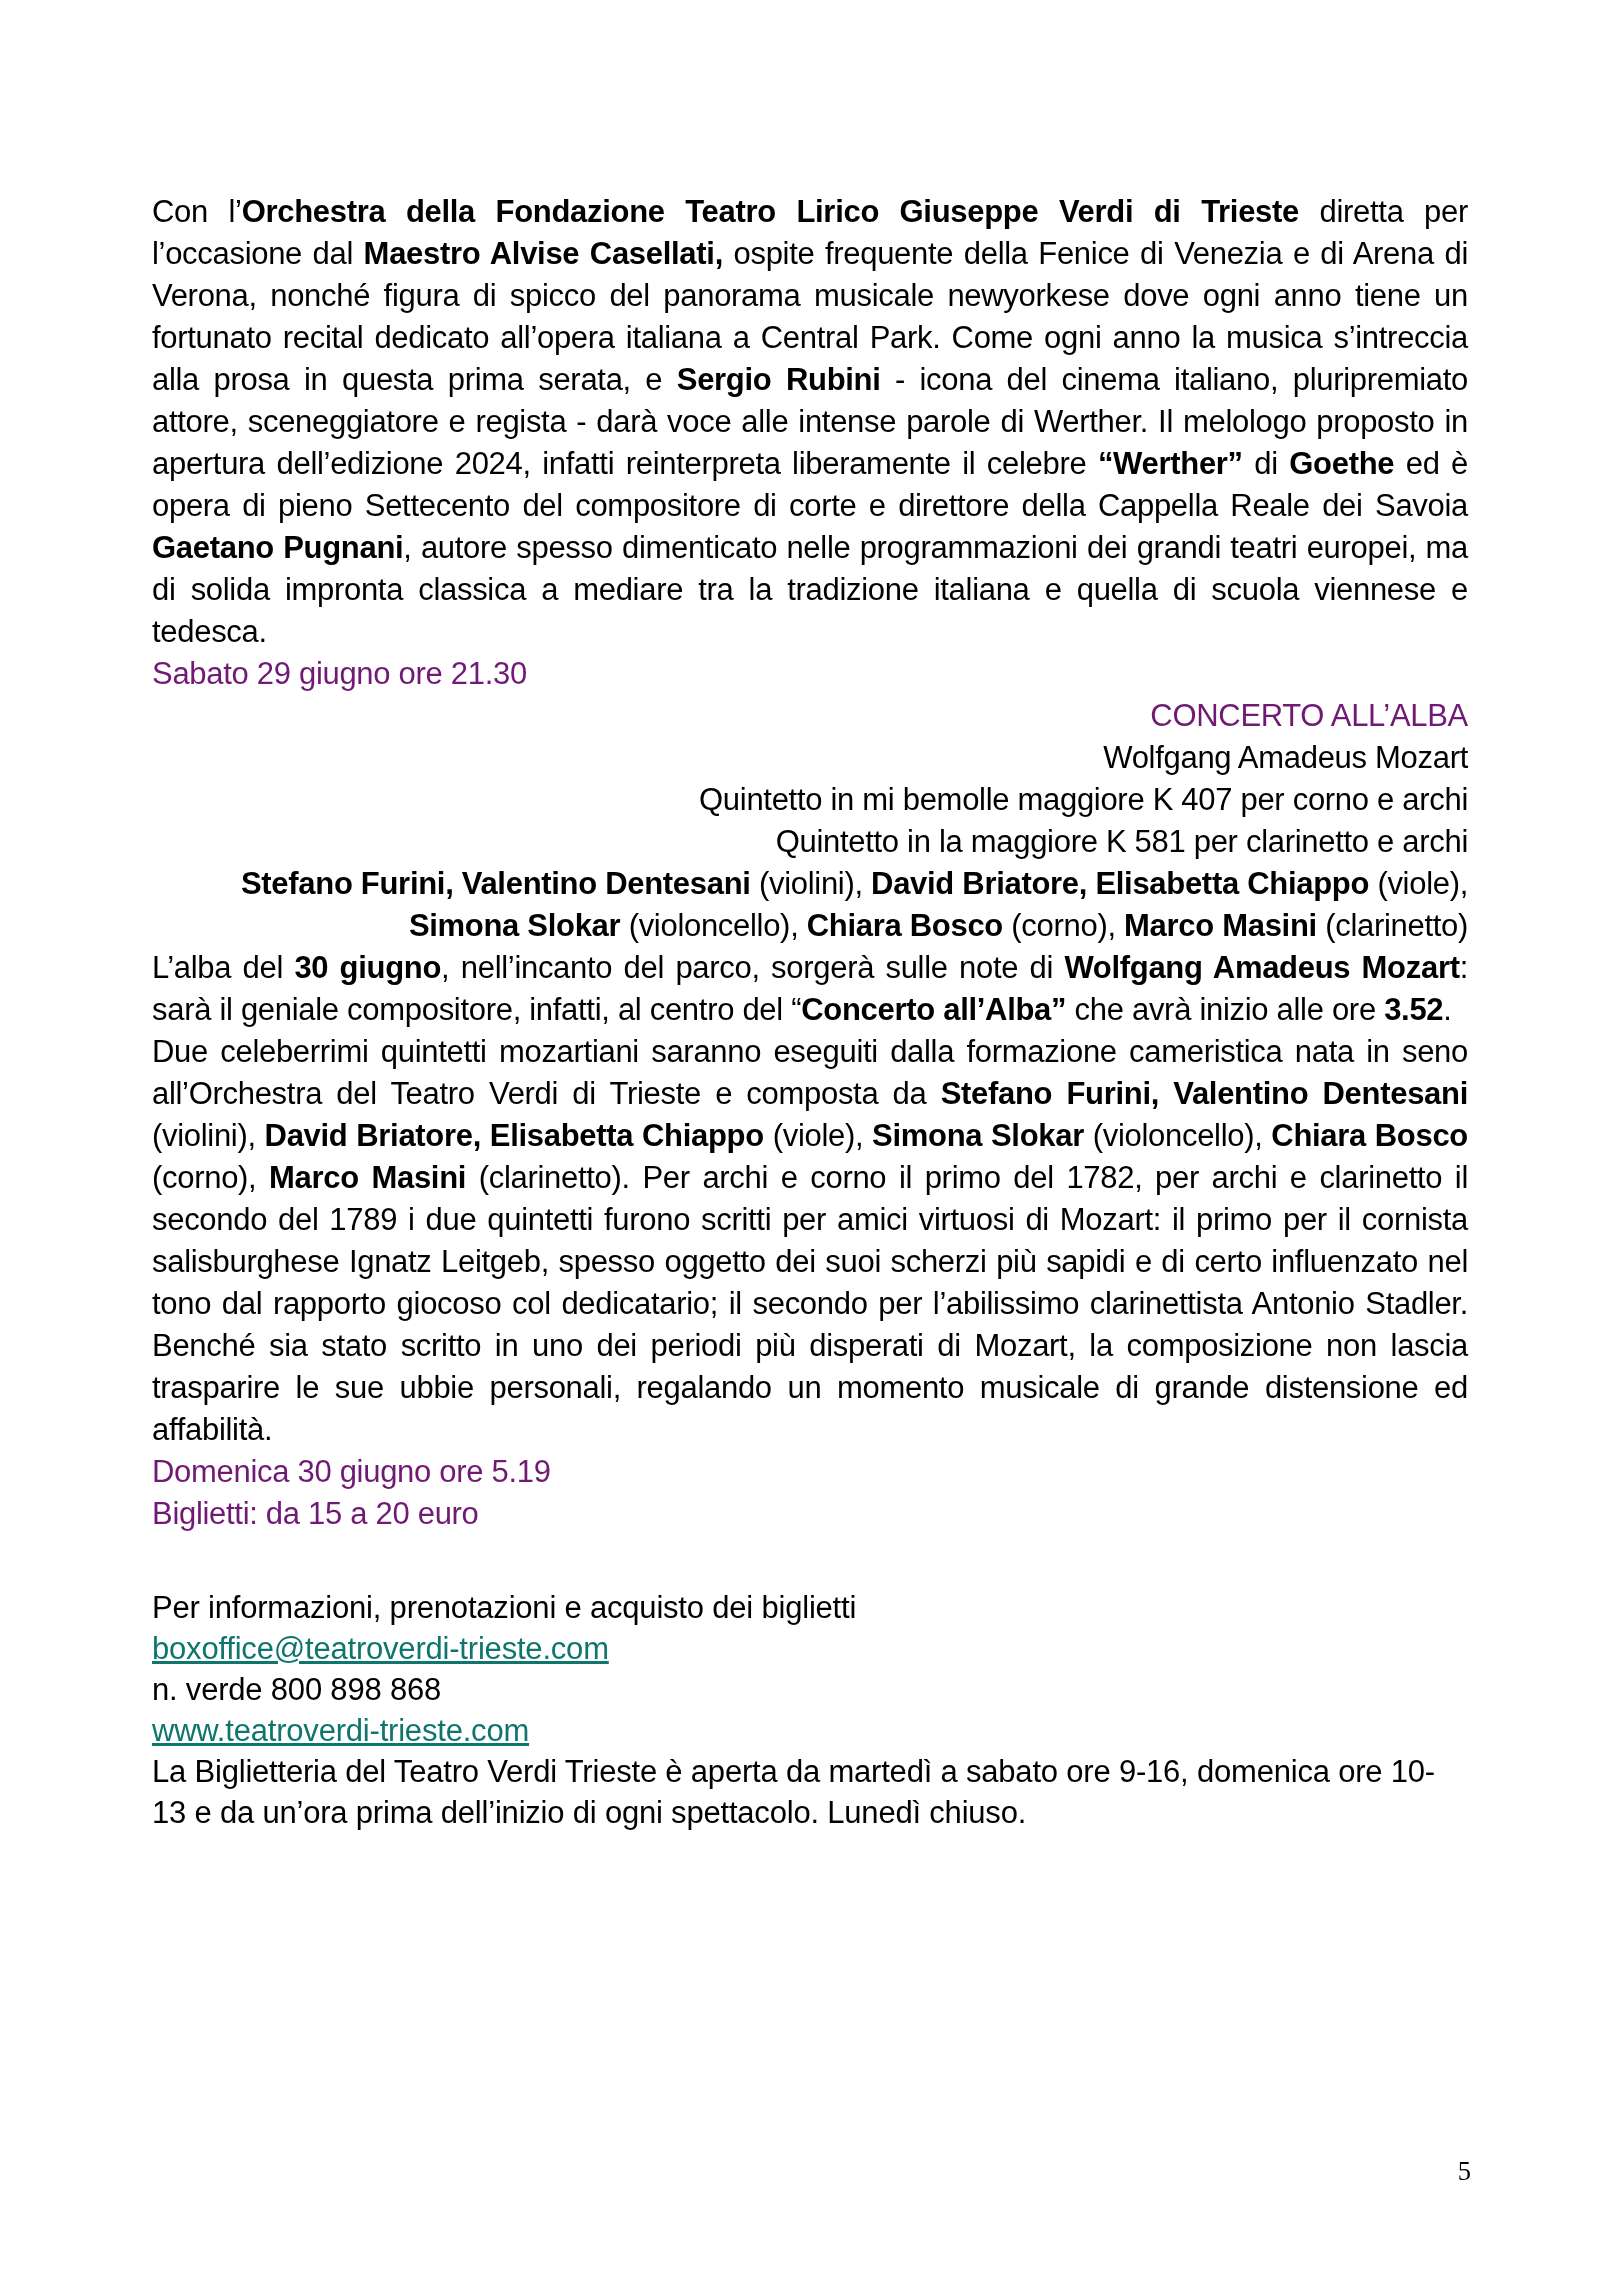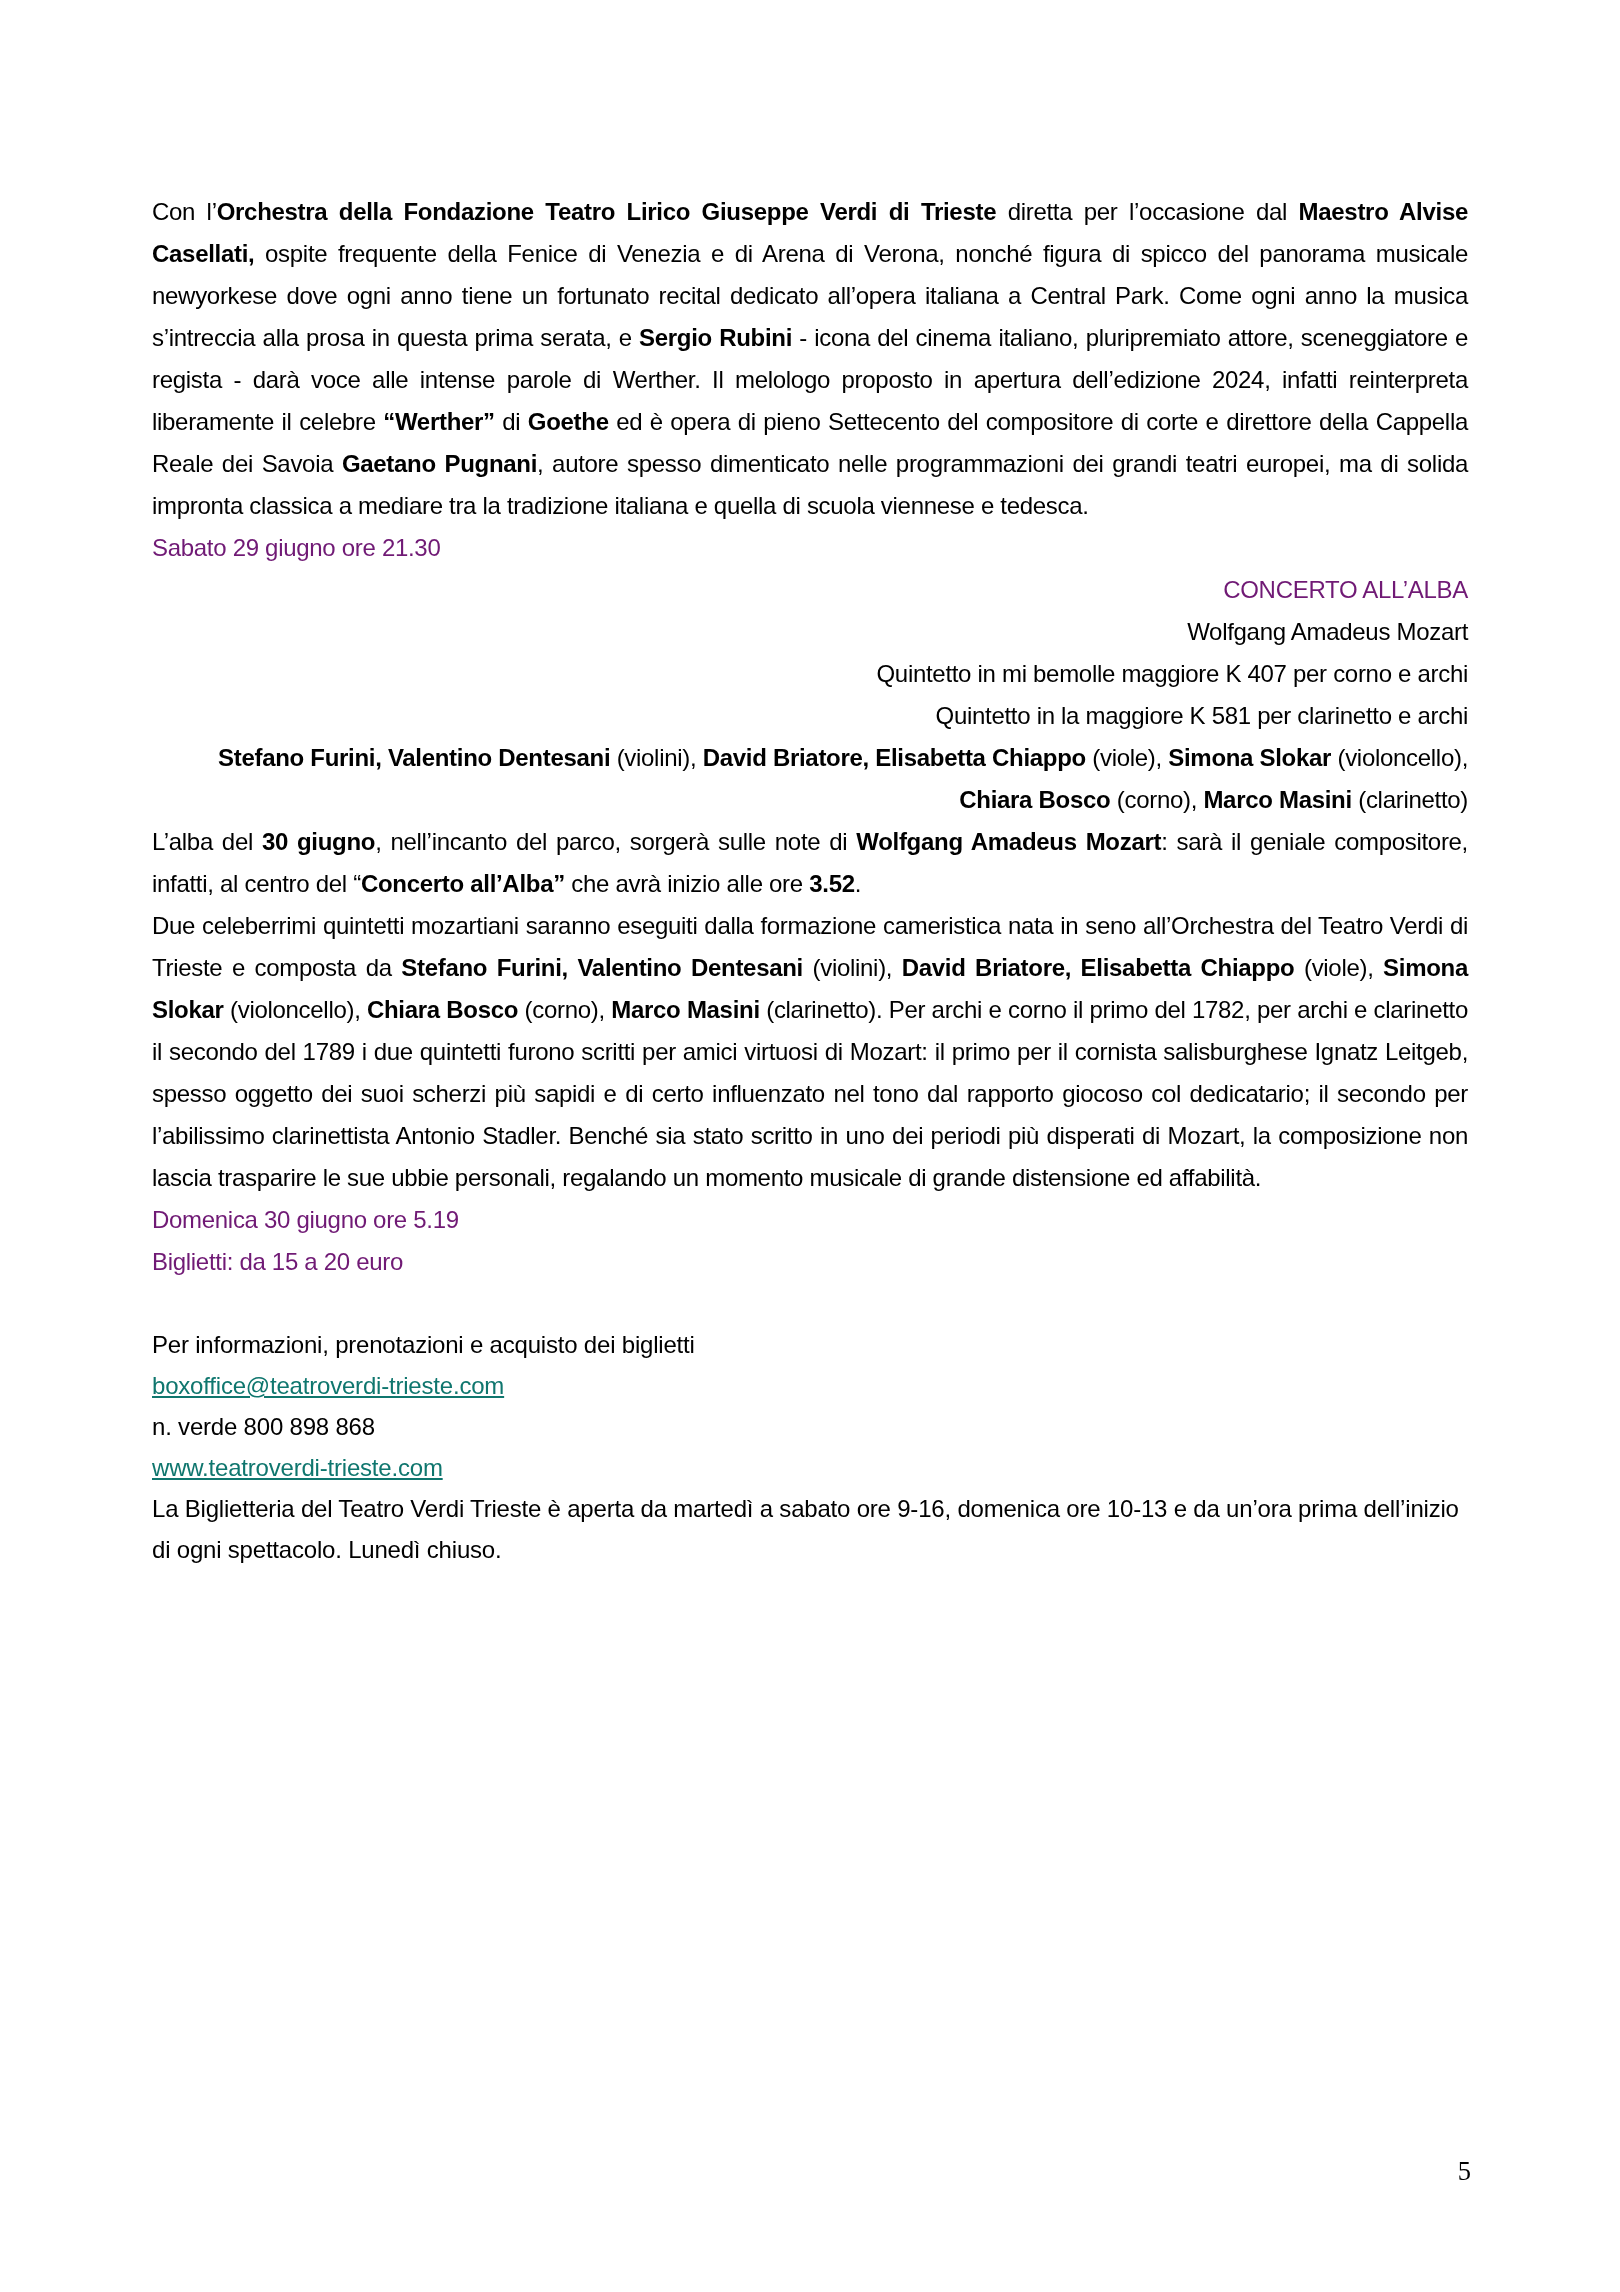--- a/index.html
+++ b/index.html
@@ -17,35 +17,35 @@
     overflow: hidden;
   }
   .content {
     position: absolute;
     left: 152px;
     top: 191px;
     width: 1316px;
   }
   .content p, .content h2 {
     margin: 0;
-    font-size: 24px;
+    font-size: 31px;
     line-height: 42px;
     letter-spacing: -0.3px;
     font-weight: normal;
   }
   .just { text-align: justify; }
   .center { text-align: right; }
   .bold, .b { font-weight: bold; }
   .red { color: #701a75; }
   .title { margin-top: 63px; }
   .composer { margin-top: 29px; }
   .program-first { margin-top: 23.5px; }
   .performers { margin-top: 35px; }
   .para2a { margin-top: 18.6px; }
-  .footer { margin-top: 41px; }
+  .footer { margin-top: 52px; }
   .footer p { line-height: 41px; letter-spacing: -0.2px; }
   .link {
     color: #0f766e;
     text-decoration: underline;
     cursor: pointer;
   }
   .pagenum {
     position: absolute;
     right: 149px;
     top: 2156px;

